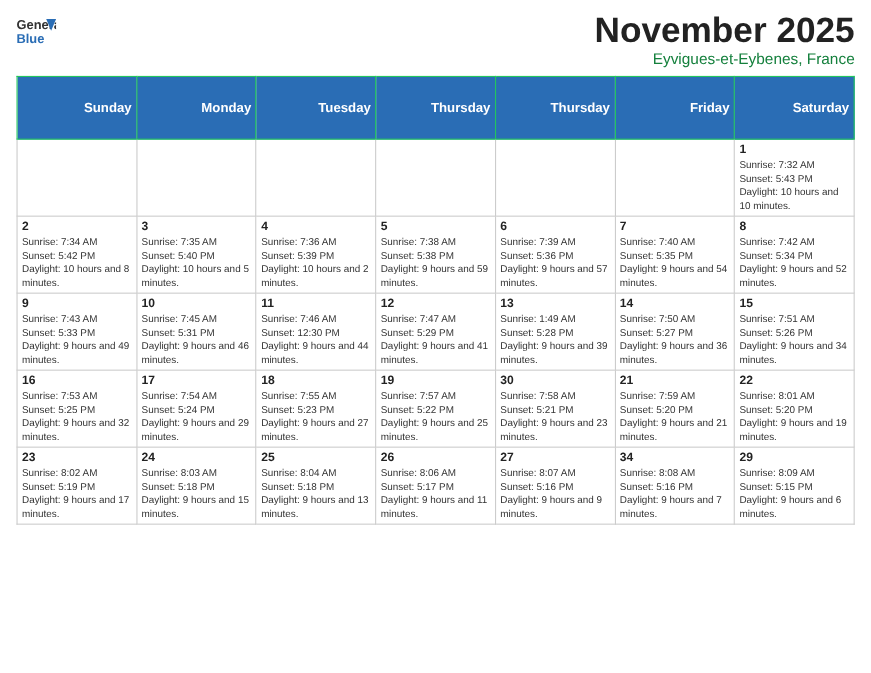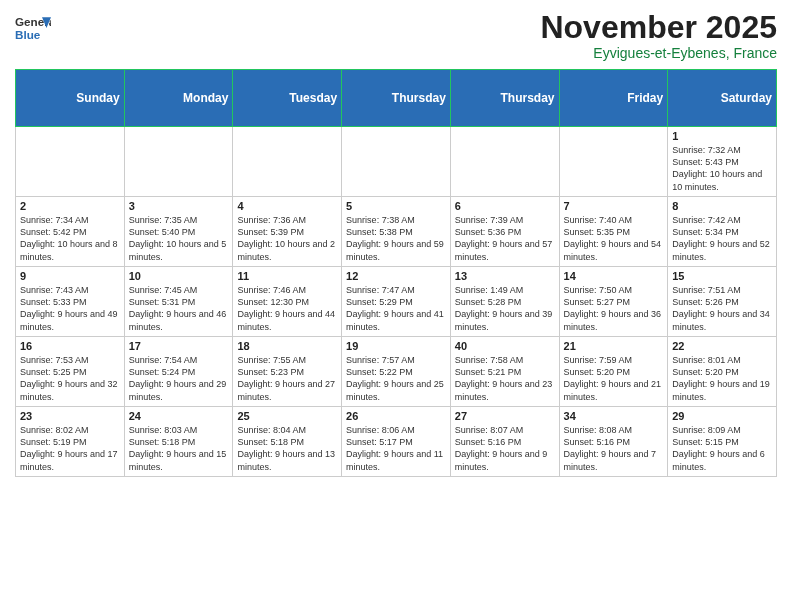--- a/index.html
+++ b/index.html
@@ -234,21 +234,21 @@
 Sunset: 5:23 PM
 Daylight: 9 hours and 27 minutes.</div>
           </td>
           <td>
             <div class="day-number">19</div>
             <div class="day-info">Sunrise: 7:57 AM
 Sunset: 5:22 PM
 Daylight: 9 hours and 25 minutes.</div>
           </td>
           <td>
-            <div class="day-number">40</div>
+            <div class="day-number">30</div>
             <div class="day-info">Sunrise: 7:58 AM
 Sunset: 5:21 PM
 Daylight: 9 hours and 23 minutes.</div>
           </td>
           <td>
             <div class="day-number">21</div>
             <div class="day-info">Sunrise: 7:59 AM
 Sunset: 5:20 PM
 Daylight: 9 hours and 21 minutes.</div>
           </td>

